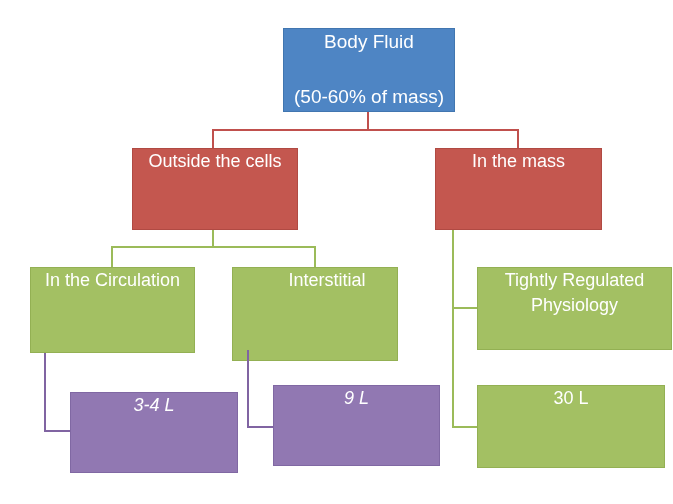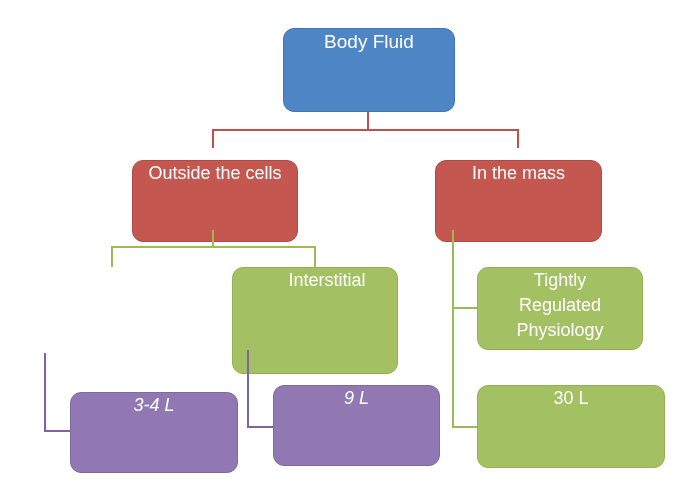--- a/index.html
+++ b/index.html
@@ -19,40 +19,40 @@
     position: absolute;
     display: flex;
     flex-direction: column;
     align-items: center;
     justify-content: space-between;
     text-align: center;
     color: #ffffff;
     font-size: 18px;
     line-height: 1.4;
     box-sizing: border-box;
-    border-radius: 11px;
   }
   .node.blue   { background: var(--blue);   border: 1px solid var(--blue-border);   font-size: 19px; }
-  .node.red    { background: var(--red);    border: 1px solid var(--red-border); margin-top: 12px; }
+  .node.red    { background: var(--red);    border: 1px solid var(--red-border); }
   .node.green  { background: var(--green);  border: 1px solid var(--green-border); }
   .node.purple { background: var(--purple); border: 1px solid var(--purple-border); font-style: italic; }
   .edge {
     position: absolute;
   }
   .edge.red-line    { background: var(--red-line); }
   .edge.green-line  { background: var(--green-line); }
   .edge.purple-line { background: var(--purple-line); }
 </style>
 </head>
 <body>
 
 <div class="canvas">
 
   <div class="node blue" style="left:283px; top:28px; width:172px; height:84px;">
     <span>Body Fluid</span>
+    <span>(50-60% of mass)</span>
   </div>
 
   <div class="edge red-line" style="left:367px; top:112px; width:2px; height:19px;"></div>
   <div class="edge red-line" style="left:212px; top:129px; width:307px; height:2px;"></div>
   <div class="edge red-line" style="left:212px; top:129px; width:2px; height:19px;"></div>
   <div class="edge red-line" style="left:517px; top:129px; width:2px; height:19px;"></div>
 
   <div class="node red" style="left:132px; top:148px; width:166px; height:82px;">
     <span>Outside the cells</span>
   </div>
@@ -62,24 +62,27 @@
 
   <div class="edge green-line" style="left:212px; top:230px; width:2px; height:18px;"></div>
   <div class="edge green-line" style="left:111px; top:246px; width:205px; height:2px;"></div>
   <div class="edge green-line" style="left:111px; top:246px; width:2px; height:21px;"></div>
   <div class="edge green-line" style="left:314px; top:246px; width:2px; height:21px;"></div>
 
   <div class="edge green-line" style="left:452px; top:230px; width:2px; height:198px;"></div>
   <div class="edge green-line" style="left:452px; top:307px; width:25px; height:2px;"></div>
   <div class="edge green-line" style="left:452px; top:426px; width:25px; height:2px;"></div>
 
-  <div class="node green" style="left:232px; top:267px; width:166px; height:107px;padding-left:24px;">
+  <div class="node green" style="left:30px; top:267px; width:165px; height:86px;">
+    <span>In the Circulation</span>
+  </div>
+  <div class="node green" style="left:232px; top:267px; width:166px; height:94px;padding-left:24px;">
     <span>Interstitial</span>
   </div>
-  <div class="node green" style="left:477px; top:267px; width:166px; height:83px; padding:0 16px;">
+  <div class="node green" style="left:477px; top:267px; width:195px; height:83px; padding:0 16px;">
     <span>Tightly Regulated Physiology</span>
   </div>
 
   <div class="edge purple-line" style="left:44px; top:353px; width:2px; height:79px;"></div>
   <div class="edge purple-line" style="left:44px; top:430px; width:26px; height:2px;"></div>
   <div class="edge purple-line" style="left:247px; top:350px; width:2px; height:78px;"></div>
   <div class="edge purple-line" style="left:247px; top:426px; width:26px; height:2px;"></div>
 
   <div class="node purple" style="left:70px; top:392px; width:168px; height:81px;">
     <span>3-4 L</span>

